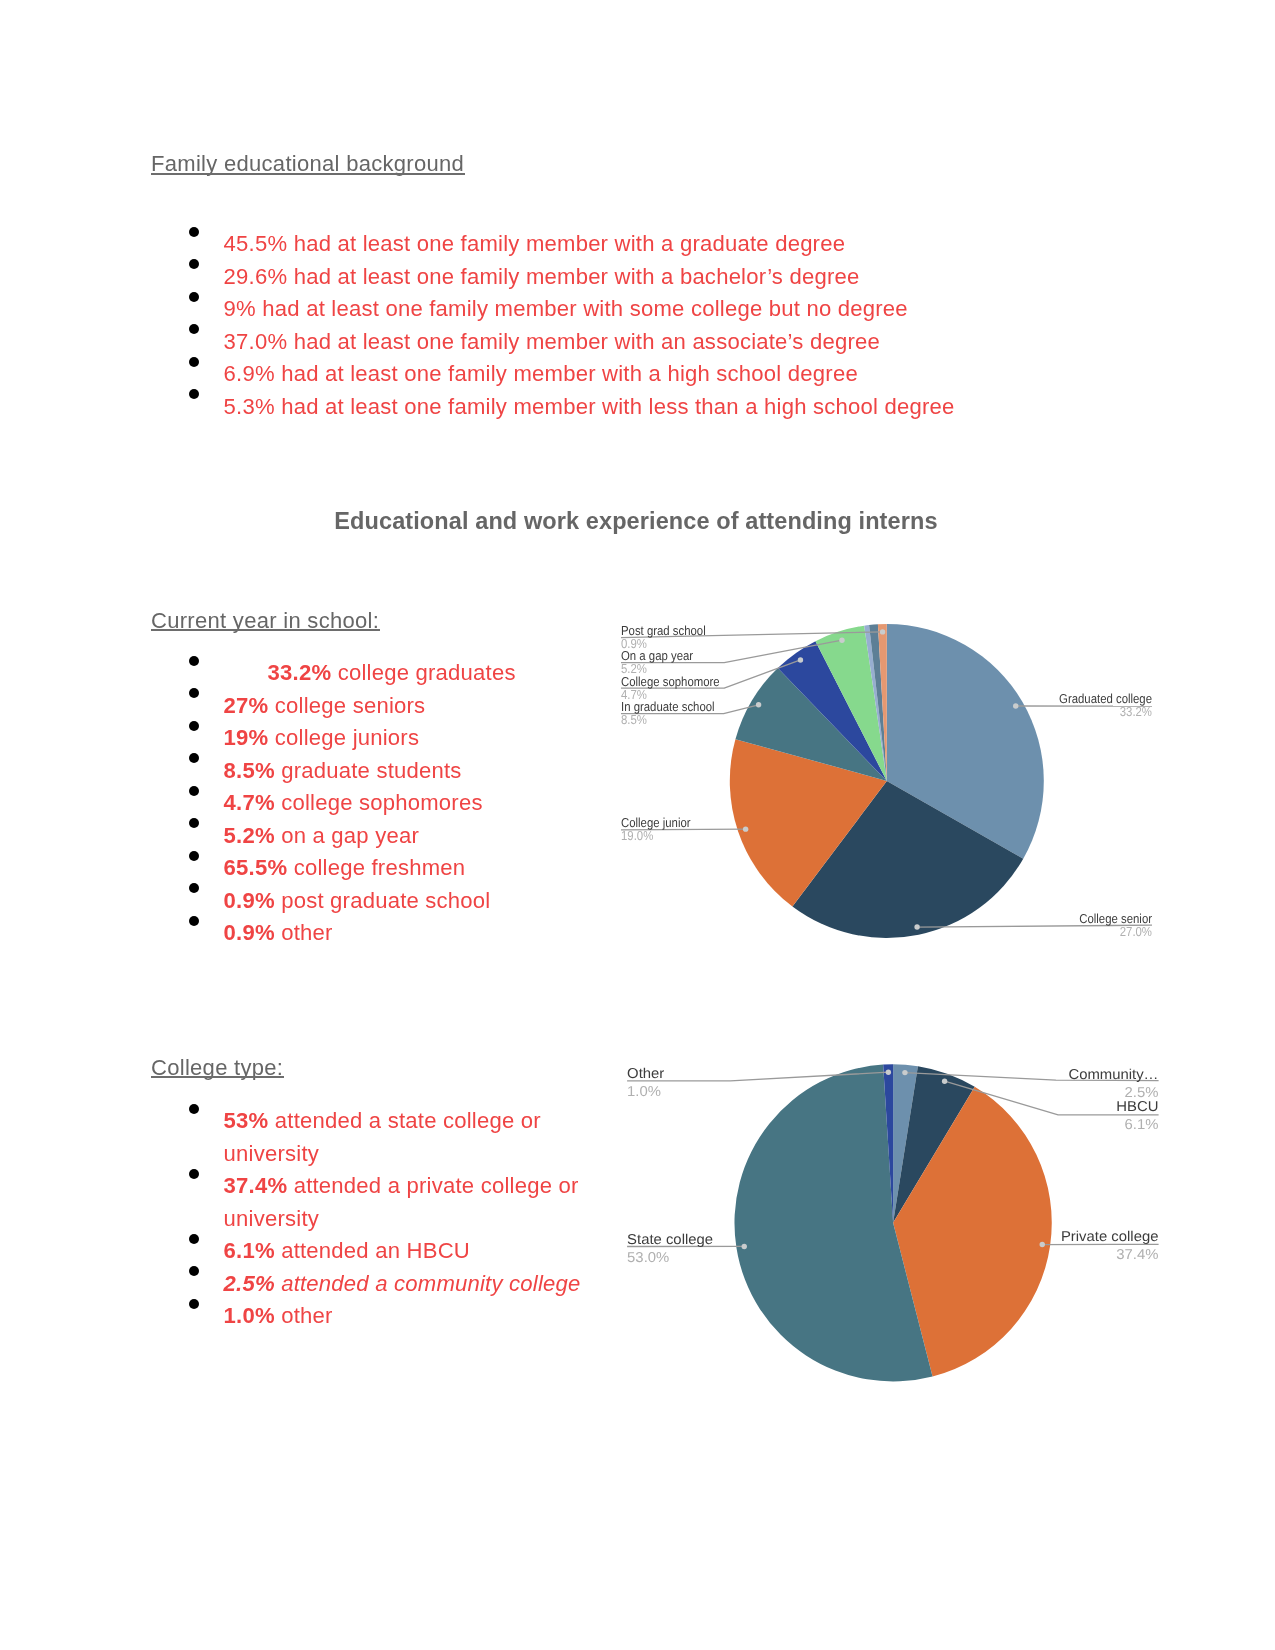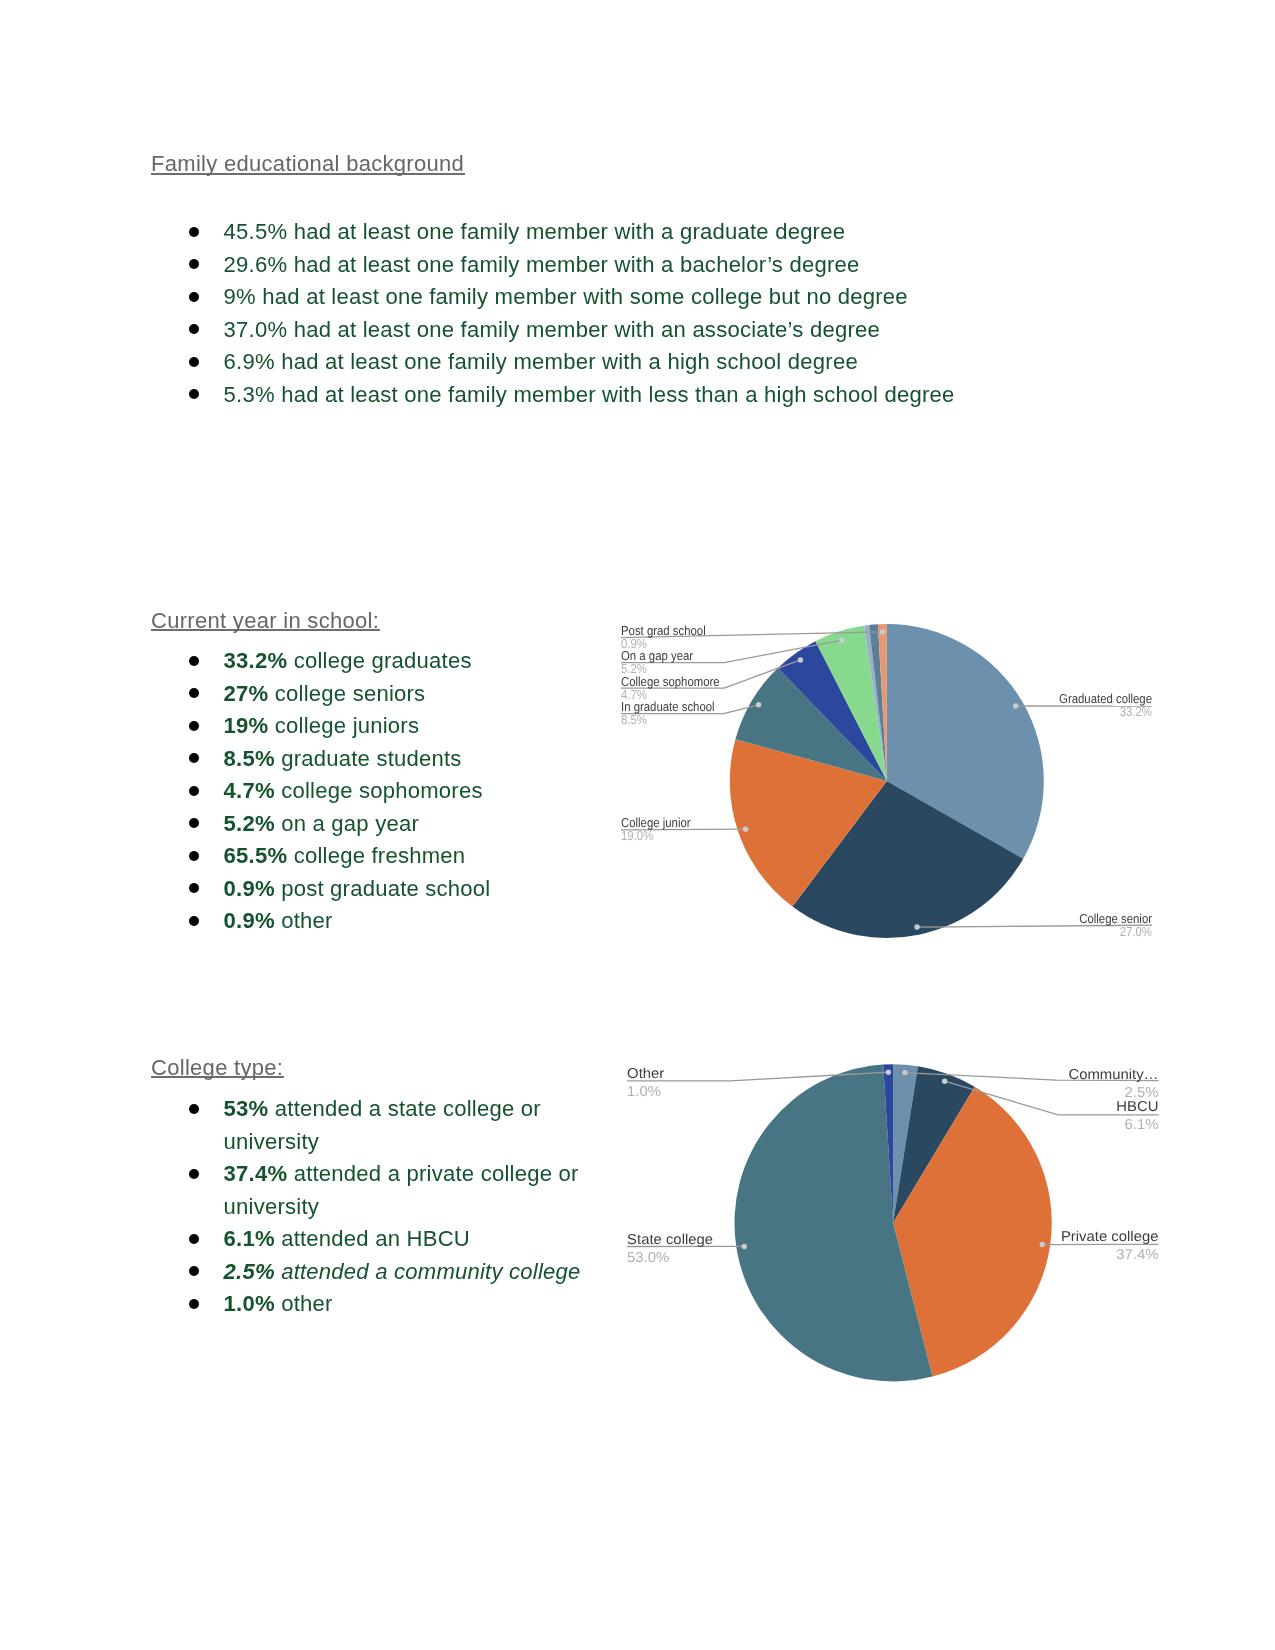--- a/index.html
+++ b/index.html
@@ -38,24 +38,24 @@
   .bl-row{position:relative;}
   .bl-dot{
     position:absolute;
     left:0px;
     width:10px;height:10px;border-radius:50%;
     background:#000000;
   }
   .bl-text{
     position:absolute;
     left:34.6px;
-    top:0px;
+    top:12px;
     font-size:22.08px;
     letter-spacing:0.218px;
-    color:#14532d;
+    color:#ef4444;
     white-space:nowrap;
   }
   .bl-text b{font-weight:bold;}
   .chart-section-title{
     position:absolute;
     font-size:23.5px;
     letter-spacing:0.1px;
     font-weight:bold;
     color:#666666;
     white-space:nowrap;
@@ -108,30 +108,31 @@
       <div class="bl-row" style="position: absolute; left: 0px; top: 130px;">
         <span class="bl-dot" style="top: 10.65px;"></span>
         <span class="bl-text" style="line-height: 32.5px;">6.9% had at least one family member with a high school degree</span>
       </div>
       <div class="bl-row" style="position: absolute; left: 0px; top: 162.5px;">
         <span class="bl-dot" style="top: 10.65px;"></span>
         <span class="bl-text" style="line-height: 32.5px;">5.3% had at least one family member with less than a high school degree</span>
       </div>
     </div>
 
+  <div class="chart-section-title" style="left:334.3px;top:510.0px;">Educational and work experience of attending interns</div>
 
   <div class="sec-head" style="left:151px;top:609.53px;">
     <span class="sh-txt">Current year in school:</span>
     <span class="ul" style="width: 229.356px;"></span>
   </div>
 
   <div class="bullet-list" id="list-year" style="left:189.0px;top:645.35px;">
       <div class="bl-row" style="position: absolute; left: 0px; top: 0px;">
         <span class="bl-dot" style="top: 10.65px;"></span>
-        <span class="bl-text" style="line-height: 32.5px;"><b>33.2%</b> college graduates</span>
+        <span class="bl-text" style="line-height: 32.5px; margin-left: 44px;"><b>33.2%</b> college graduates</span>
       </div>
       <div class="bl-row" style="position: absolute; left: 0px; top: 32.5px;">
         <span class="bl-dot" style="top: 10.65px;"></span>
         <span class="bl-text" style="line-height: 32.5px;"><b>27%</b> college seniors</span>
       </div>
       <div class="bl-row" style="position: absolute; left: 0px; top: 65px;">
         <span class="bl-dot" style="top: 10.65px;"></span>
         <span class="bl-text" style="line-height: 32.5px;"><b>19%</b> college juniors</span>
       </div>
       <div class="bl-row" style="position: absolute; left: 0px; top: 97.5px;">

